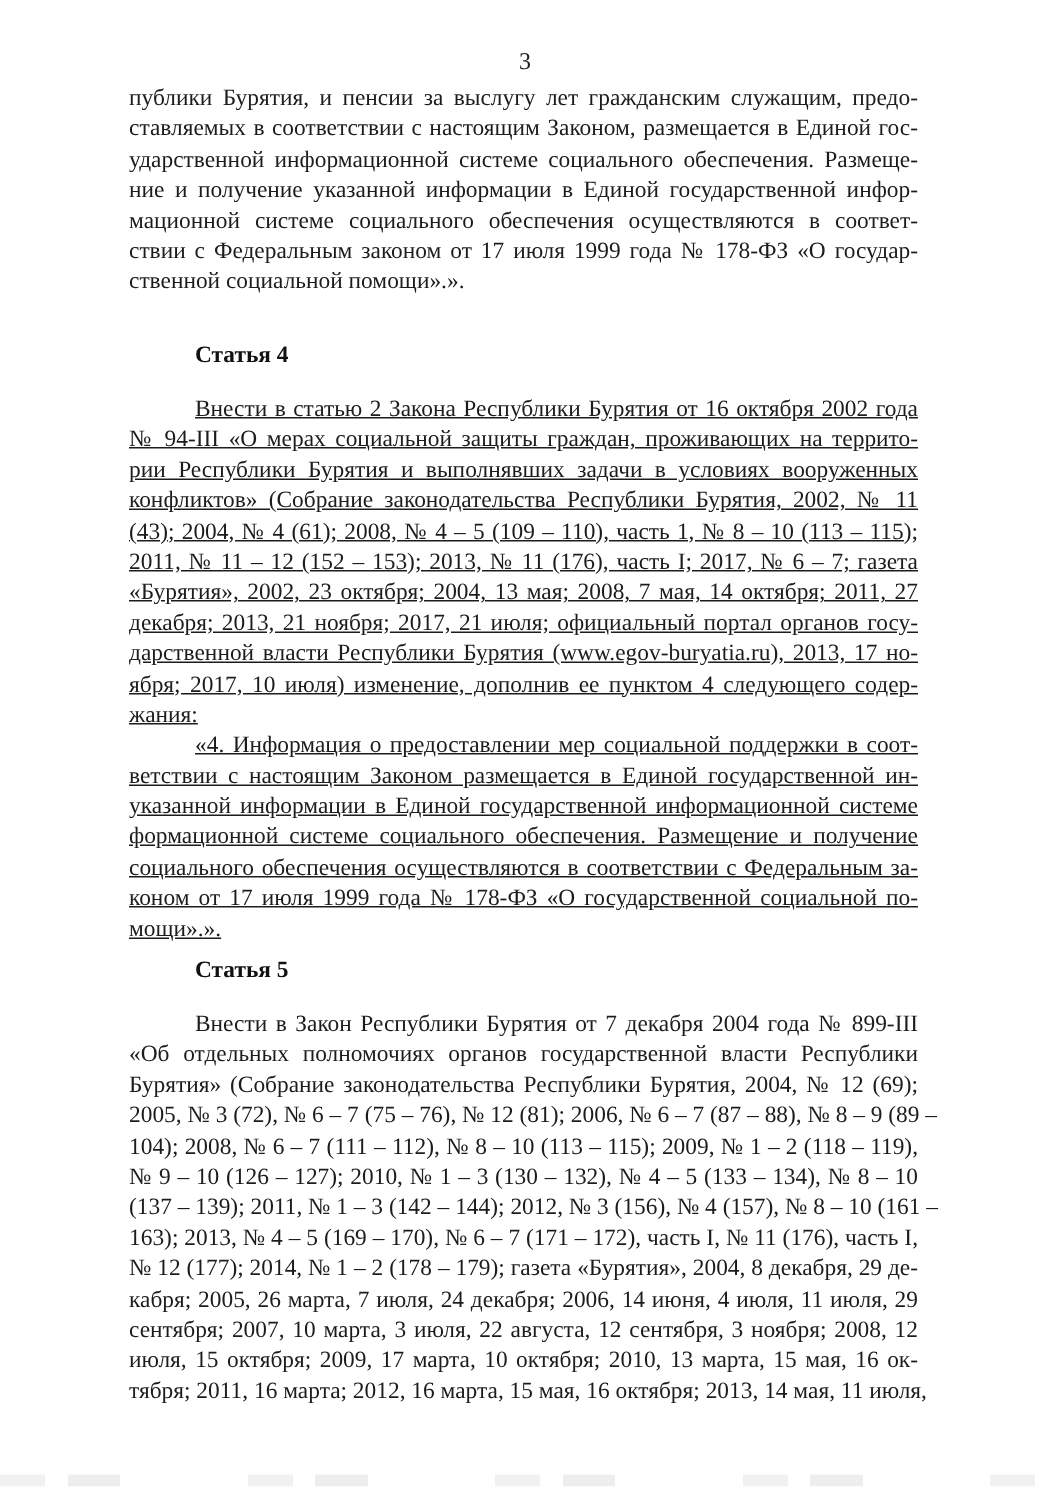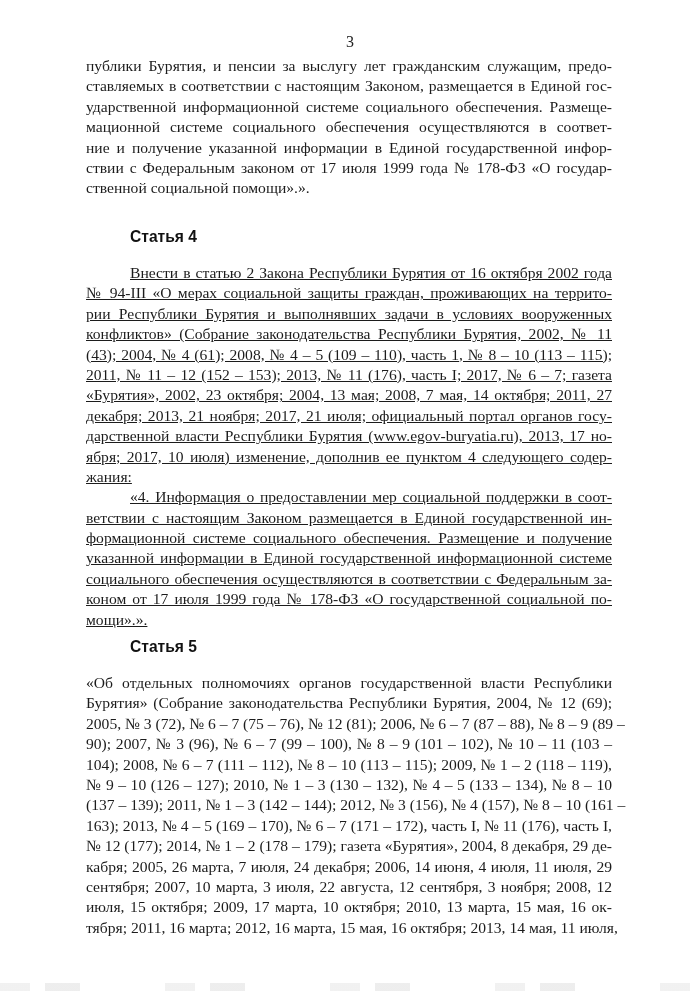--- a/index.html
+++ b/index.html
@@ -12,74 +12,74 @@
   .text {
     position: absolute; left: 86px; width: 526px;
     font-family: "Liberation Serif", serif; font-size: 15.6px; color: #1c1c1c;
     line-height: 20.4px;
   }
   .line { display: block; text-align: justify; text-align-last: justify; white-space: nowrap; height: 20.4px; }
   .line.last { text-align-last: left; }
   .line.indent { padding-left: 44px; }
   .heading {
     position: absolute; left: 130px;
-    font-family: Liberation Sans, sans-serif; font-weight: bold; font-size: 15.6px; color: #111;
+    font-family: Liberation Serif, serif; font-weight: bold; font-size: 15.6px; color: #111;
   }
   .scan-artifacts {
     position: absolute; left: 0; top: 983px; width: 700px; height: 8px;
     background: repeating-linear-gradient(90deg, #e8e8e8 0 30px, #fff 30px 45px, #e2e2e2 45px 80px, #fff 80px 165px);
     opacity: 0.6;
   }
 </style>
 </head>
 <body>
 
 <div class="page">
   <div class="page-number">3</div>
 
   <div class="text" style="top:56px;">
     <span class="line">публики Бурятия, и пенсии за выслугу лет гражданским служащим, предо-</span>
     <span class="line">ставляемых в соответствии с настоящим Законом, размещается в Единой гос-</span>
     <span class="line">ударственной информационной системе социального обеспечения. Размеще-</span>
+    <span class="line">ние и получение указанной информации в Единой государственной инфор-</span>
     <span class="line">мационной системе социального обеспечения осуществляются в соответ-</span>
-    <span class="line">ние и получение указанной информации в Единой государственной инфор-</span>
     <span class="line">ствии с Федеральным законом от 17 июля 1999 года № 178-ФЗ «О государ-</span>
     <span class="line last">ственной социальной помощи».».</span>
   </div>
 
   <div class="heading" style="top:228px;">Статья 4</div>
 
   <div class="text" style="top:263px;text-decoration:underline;">
     <span class="line indent">Внести в статью 2 Закона Республики Бурятия от 16 октября 2002 года</span>
     <span class="line">№ 94-III «О мерах социальной защиты граждан, проживающих на террито-</span>
     <span class="line">рии Республики Бурятия и выполнявших задачи в условиях вооруженных</span>
     <span class="line">конфликтов» (Собрание законодательства Республики Бурятия, 2002, № 11</span>
     <span class="line">(43); 2004, № 4 (61); 2008, № 4 – 5 (109 – 110), часть 1, № 8 – 10 (113 – 115);</span>
     <span class="line">2011, № 11 – 12 (152 – 153); 2013, № 11 (176), часть I; 2017, № 6 – 7; газета</span>
     <span class="line">«Бурятия», 2002, 23 октября; 2004, 13 мая; 2008, 7 мая, 14 октября; 2011, 27</span>
     <span class="line">декабря; 2013, 21 ноября; 2017, 21 июля; официальный портал органов госу-</span>
     <span class="line">дарственной власти Республики Бурятия (www.egov-buryatia.ru), 2013, 17 но-</span>
     <span class="line">ября; 2017, 10 июля) изменение, дополнив ее пунктом 4 следующего содер-</span>
     <span class="line last">жания:</span>
     <span class="line indent">«4. Информация о предоставлении мер социальной поддержки в соот-</span>
     <span class="line">ветствии с настоящим Законом размещается в Единой государственной ин-</span>
+    <span class="line">указанной информации в Единой государственной информационной системе</span>
     <span class="line">формационной системе социального обеспечения. Размещение и получение</span>
-    <span class="line">указанной информации в Единой государственной информационной системе</span>
     <span class="line">социального обеспечения осуществляются в соответствии с Федеральным за-</span>
     <span class="line">коном от 17 июля 1999 года № 178-ФЗ «О государственной социальной по-</span>
     <span class="line last">мощи».».</span>
   </div>
 
   <div class="heading" style="top:638px;text-align:right;">Статья 5</div>
 
   <div class="text" style="top:673px;">
+    <span class="line indent">Внести в Закон Республики Бурятия от 7 декабря 2004 года № 899-III</span>
     <span class="line">«Об отдельных полномочиях органов государственной власти Республики</span>
     <span class="line">Бурятия» (Собрание законодательства Республики Бурятия, 2004, № 12 (69);</span>
     <span class="line">2005, № 3 (72), № 6 – 7 (75 – 76), № 12 (81); 2006, № 6 – 7 (87 – 88), № 8 – 9 (89 –</span>
-    <span class="line">90); 2007, № 3 (96), № 6 – 7 (99 – 100), № 8 – 9 (101 – 102), № 10 – 11 (103 –</span>
     <span class="line">104); 2008, № 6 – 7 (111 – 112), № 8 – 10 (113 – 115); 2009, № 1 – 2 (118 – 119),</span>
     <span class="line">№ 9 – 10 (126 – 127); 2010, № 1 – 3 (130 – 132), № 4 – 5 (133 – 134), № 8 – 10</span>
     <span class="line">(137 – 139); 2011, № 1 – 3 (142 – 144); 2012, № 3 (156), № 4 (157), № 8 – 10 (161 –</span>
     <span class="line">163); 2013, № 4 – 5 (169 – 170), № 6 – 7 (171 – 172), часть I, № 11 (176), часть I,</span>
     <span class="line">№ 12 (177); 2014, № 1 – 2 (178 – 179); газета «Бурятия», 2004, 8 декабря, 29 де-</span>
     <span class="line">кабря; 2005, 26 марта, 7 июля, 24 декабря; 2006, 14 июня, 4 июля, 11 июля, 29</span>
     <span class="line">сентября; 2007, 10 марта, 3 июля, 22 августа, 12 сентября, 3 ноября; 2008, 12</span>
     <span class="line">июля, 15 октября; 2009, 17 марта, 10 октября; 2010, 13 марта, 15 мая, 16 ок-</span>
     <span class="line">тября; 2011, 16 марта; 2012, 16 марта, 15 мая, 16 октября; 2013, 14 мая, 11 июля,</span>
   </div>

